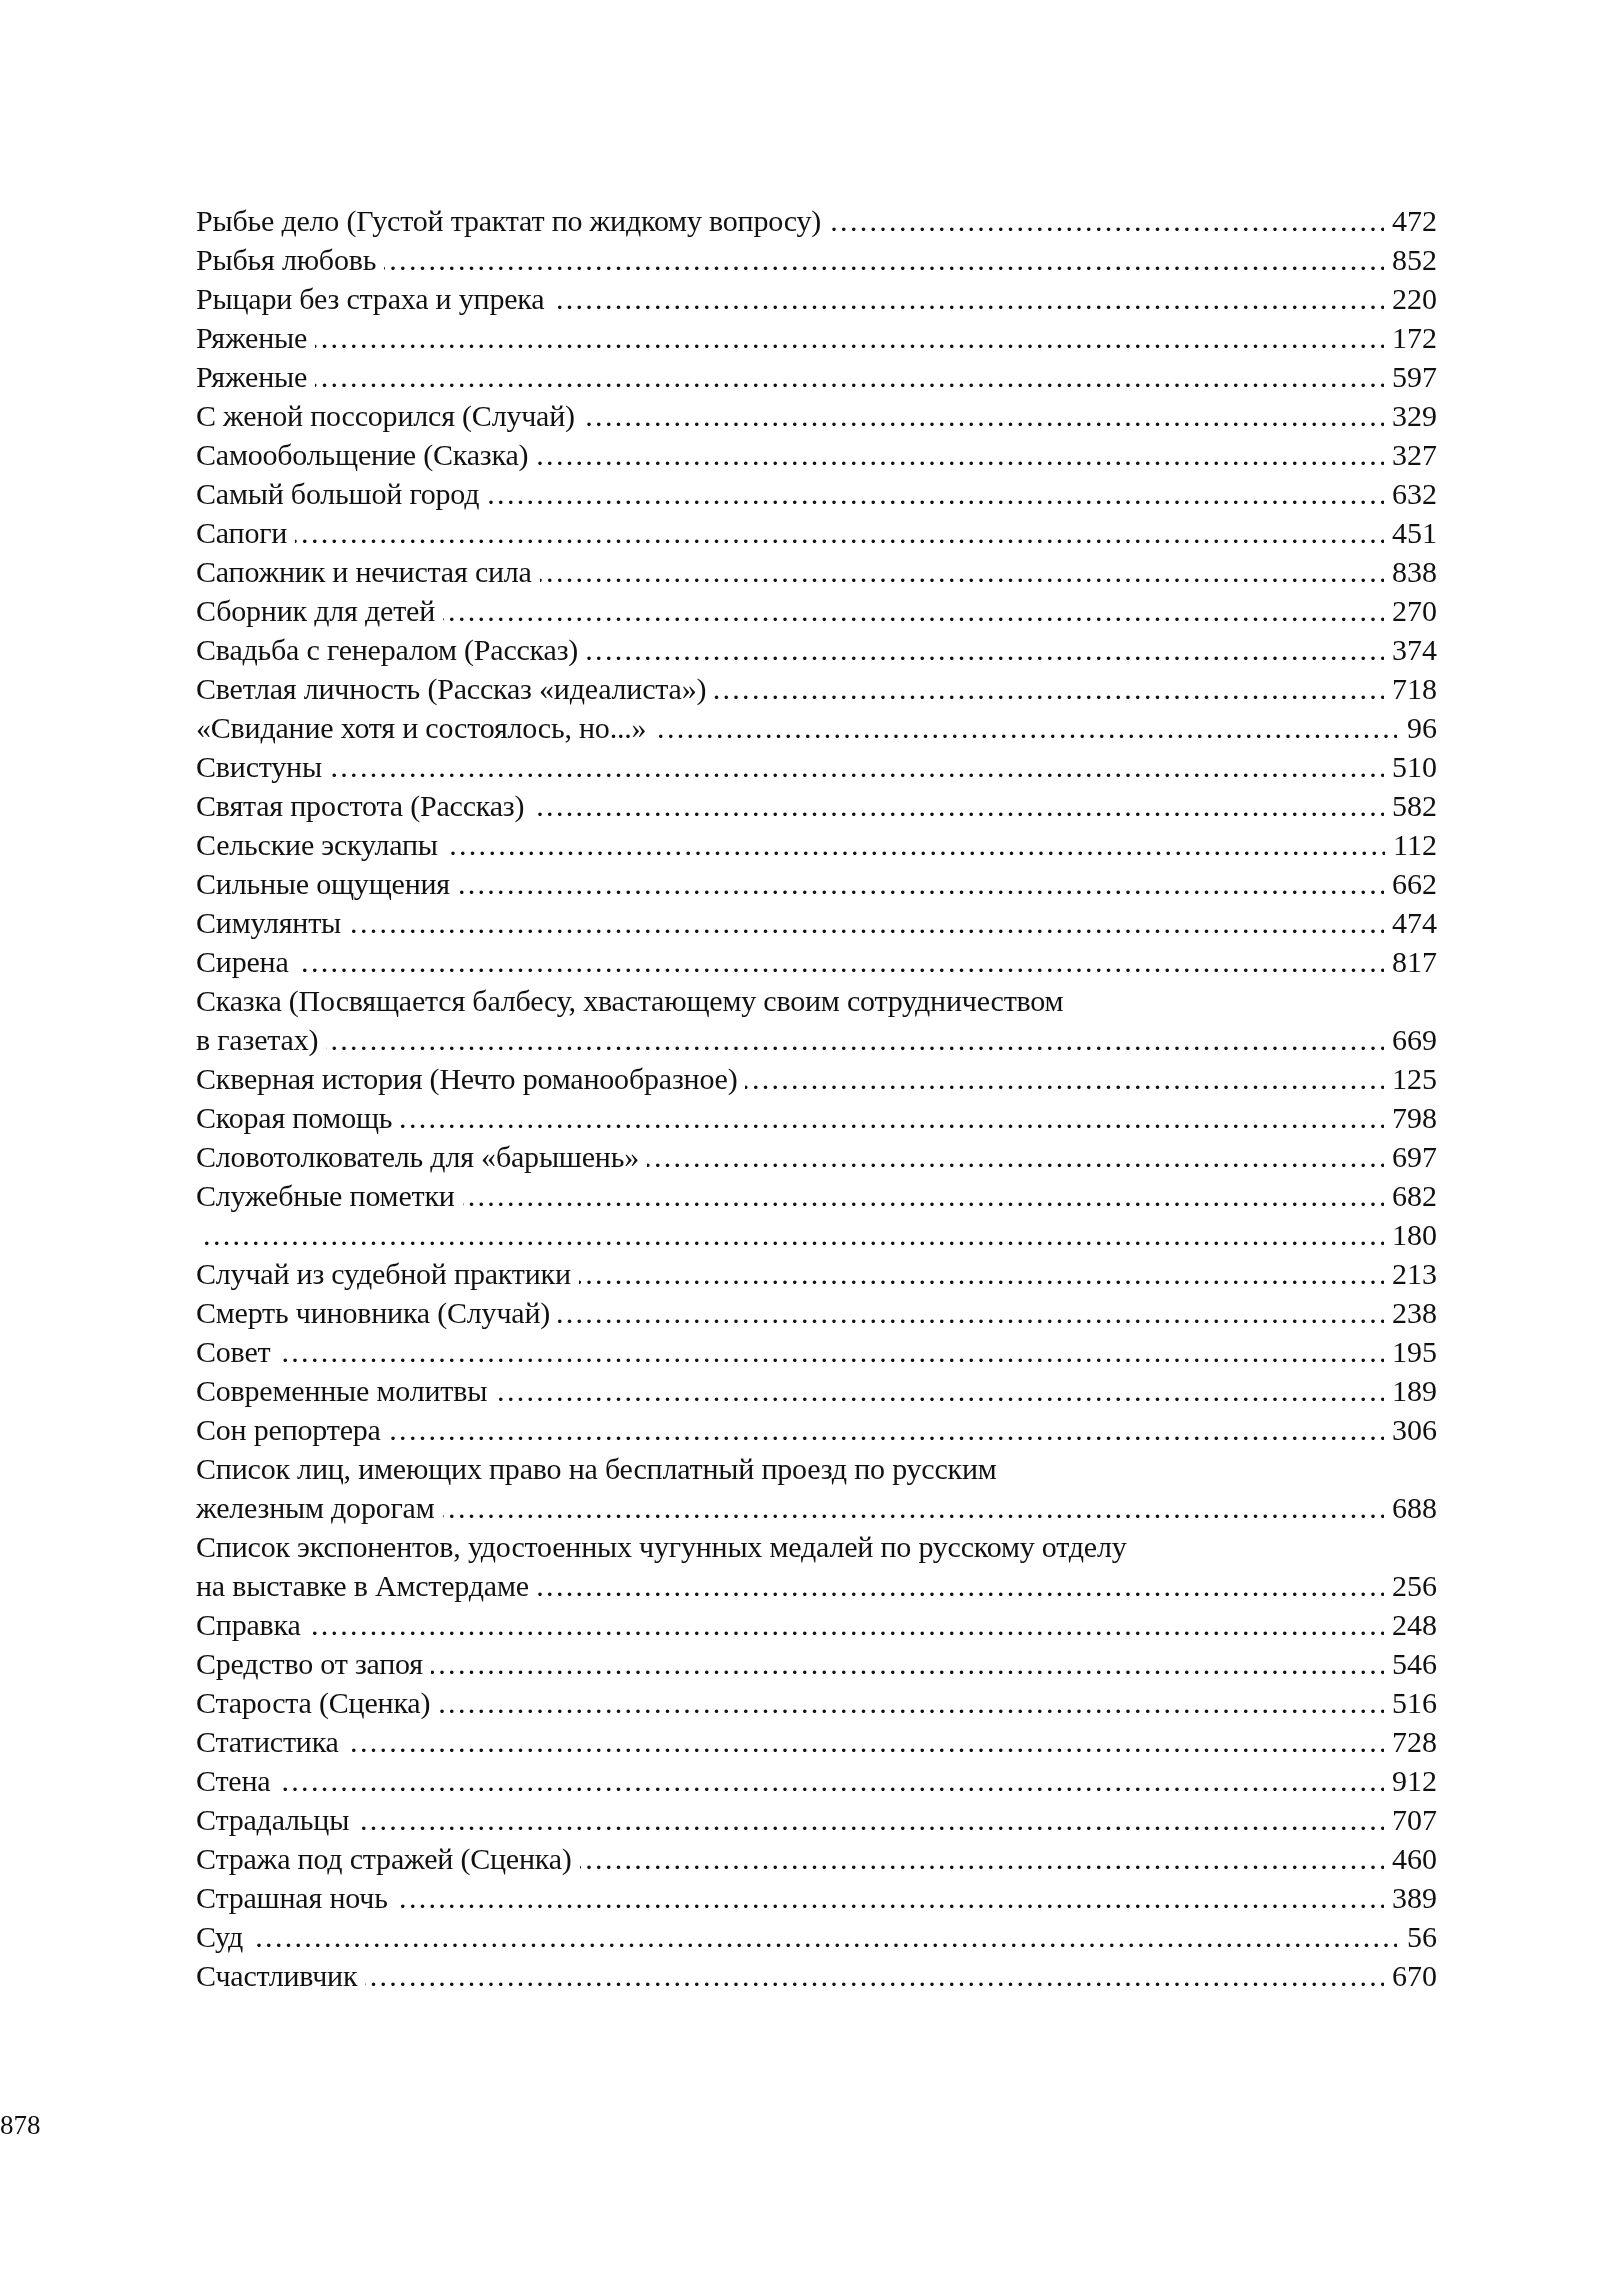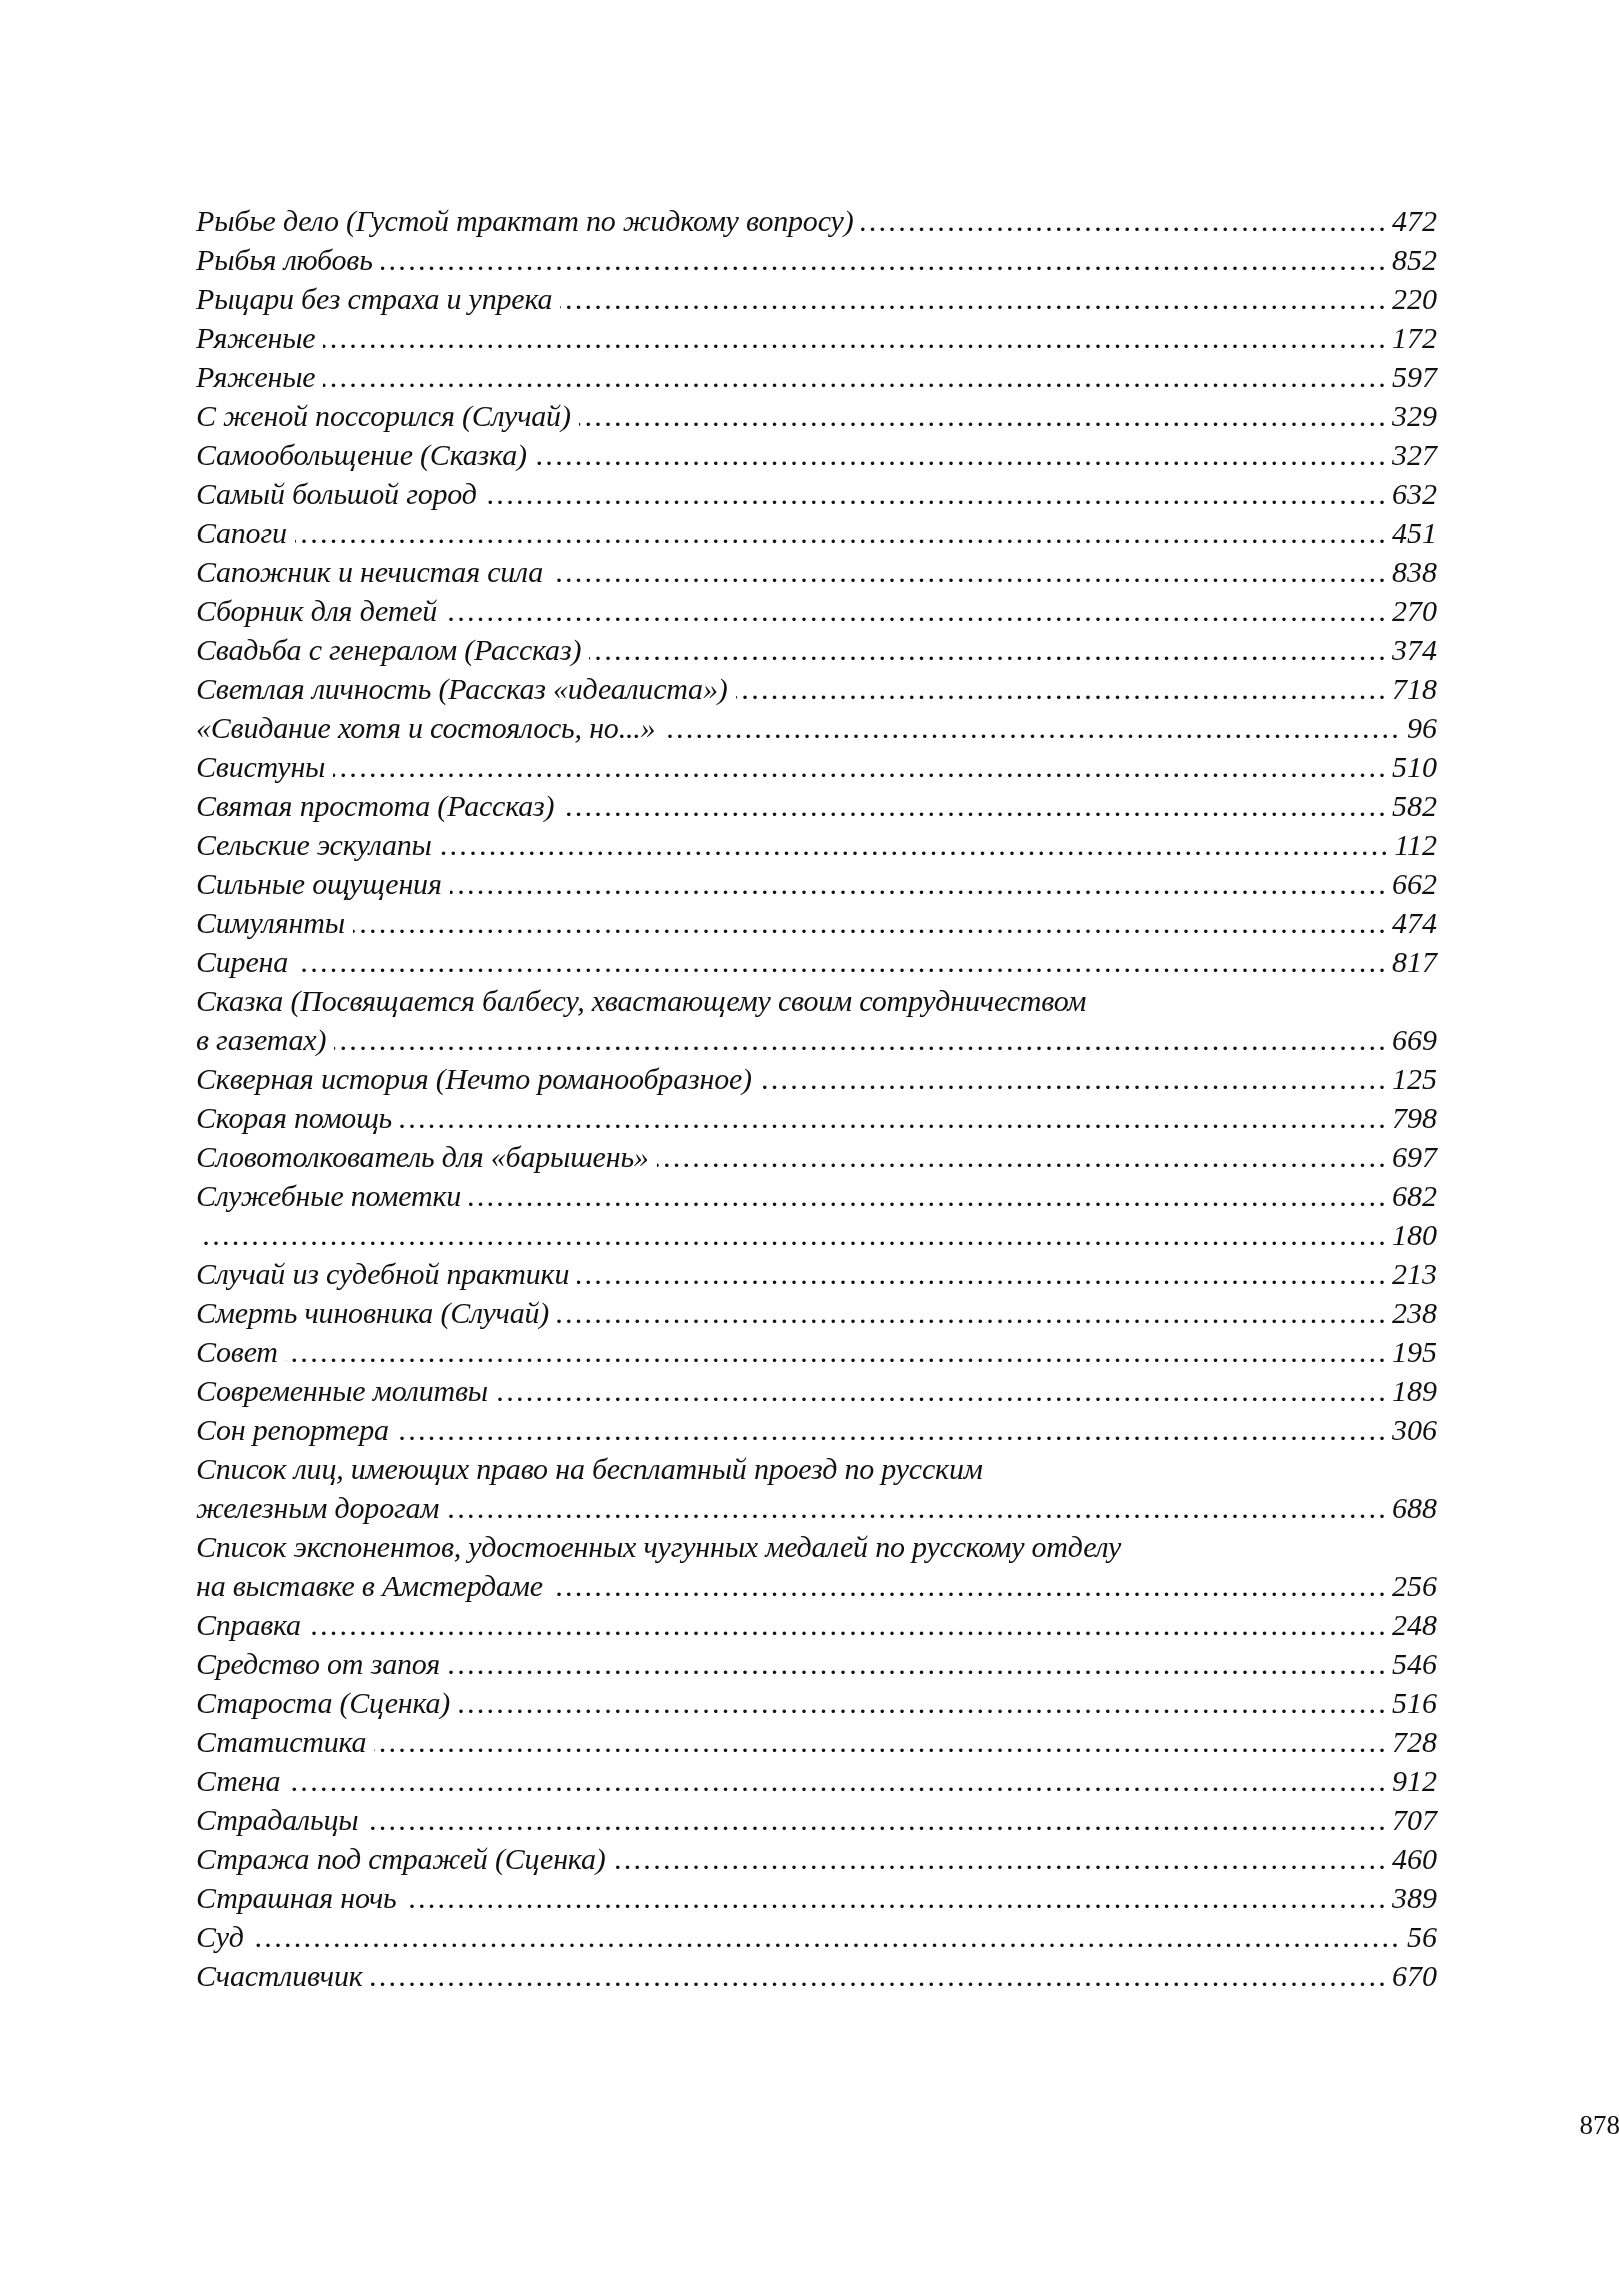--- a/index.html
+++ b/index.html
@@ -7,34 +7,33 @@
   .page { position: absolute; left: 0; top: 0; width: 1620px; height: 2284px; background: #ffffff; }
   .toc {
     position: absolute; left: 196px; top: 201px; width: 1241px;
     font-family: "Liberation Serif", "DejaVu Serif", serif;
     font-size: 30px; color: #111111;
   }
   .entry { margin: 0; padding: 0; }
   .line {
     display: flex; align-items: flex-end; height: 39px; line-height: 39px;
     white-space: nowrap;
-    font-style: italic;
   }
   .title { flex: 0 0 auto; letter-spacing: -0.2px; }
   .leader {
     flex: 1 1 auto; overflow: hidden; margin: 0 8px; height: 39px;
     position: relative;
   }
   .leader::before {
     content: ". . . . . . . . . . . . . . . . . . . . . . . . . . . . . . . . . . . . . . . . . . . . . . . . . . . . . . . . . . . . . . . . . . . . . . . . . . . . . . . . . . . . . . . . . . . . . . . . . . . . . . . . . . . . . . . . . . . . . . . . . . . . . . . . . . . . . .";
     position: absolute; right: 0; white-space: nowrap; letter-spacing: -2.6px;
   }
   .page-num { flex: 0 0 auto; text-align: right; min-width: 32px; }
   .footer {
-    position: absolute; left: 0; width: 1620px; top: 2110px; text-align: right;
+    position: absolute; left: 0; width: 1620px; top: 2110px; text-align: left;
     font-family: "Liberation Serif", "DejaVu Serif", serif; font-size: 27px; color: #111111;
   }
 </style>
 </head>
 <body>
 
 <div class="page">
   <div class="toc" id="toc">
       <div class="entry">
         <div class="line">

